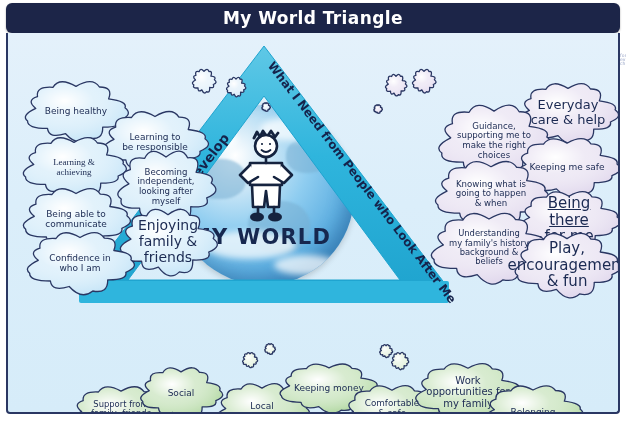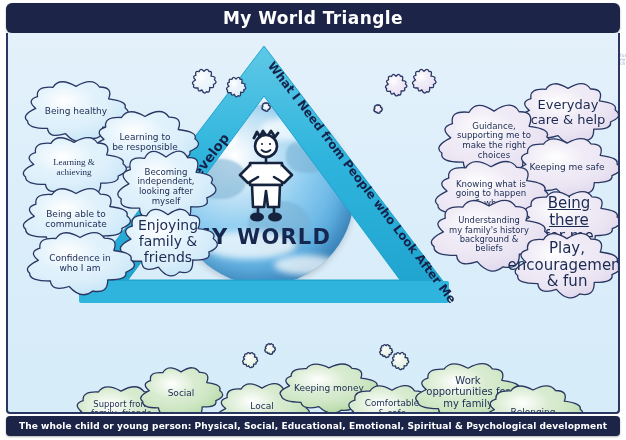--- a/index.html
+++ b/index.html
@@ -416,21 +416,21 @@
       <stop offset="0%" stop-color="#ffffff"></stop>
       <stop offset="38%" stop-color="#ffffff" stop-opacity="0.55"></stop>
       <stop offset="100%" stop-color="#bfe2f7"></stop>
     </radialGradient>
             </defs>
     <path d="M54.0,5.4 Q70.6,-4.4 77.4,6.0 Q91.4,5.9 86.6,17.9 Q105.8,20.3 103.0,26.8 Q111.7,33.6 98.1,39.0 Q100.0,46.4 80.7,46.2 Q81.1,59.9 66.4,57.0 Q55.4,66.0 43.6,52.7 Q26.7,58.0 25.5,47.4 Q5.0,47.4 5.6,39.9 Q-1.5,34.5 13.8,27.4 Q3.7,19.2 15.5,15.7 Q13.7,5.1 30.9,6.3 Q37.6,-4.3 54.0,5.4 Z" fill="#bfe2f7"></path>
     <path d="M54.0,5.4 Q70.6,-4.4 77.4,6.0 Q91.4,5.9 86.6,17.9 Q105.8,20.3 103.0,26.8 Q111.7,33.6 98.1,39.0 Q100.0,46.4 80.7,46.2 Q81.1,59.9 66.4,57.0 Q55.4,66.0 43.6,52.7 Q26.7,58.0 25.5,47.4 Q5.0,47.4 5.6,39.9 Q-1.5,34.5 13.8,27.4 Q3.7,19.2 15.5,15.7 Q13.7,5.1 30.9,6.3 Q37.6,-4.3 54.0,5.4 Z" fill="url(#cg17)" stroke="#2a3763" stroke-width="1.3" stroke-linejoin="round"></path>
   </svg>
           <div class="ctext" style="font-size: 9px;">Being healthy</div>
         </div>
-        <div class="cloud" style="left: 82px; top: 78px; width: 110px; height: 62px; text-decoration: underline;">
+        <div class="cloud" style="left: 92px; top: 78px; width: 110px; height: 62px; text-decoration: underline;">
           <svg width="110" height="62" viewBox="0 0 110 62">
     <defs>
               <radialGradient id="cg18" cx="38%" cy="32%" r="75%">
       <stop offset="0%" stop-color="#ffffff"></stop>
       <stop offset="38%" stop-color="#ffffff" stop-opacity="0.55"></stop>
       <stop offset="100%" stop-color="#bfe2f7"></stop>
     </radialGradient>
             </defs>
     <path d="M55.0,5.5 Q71.9,-4.7 78.9,6.1 Q93.2,5.9 88.2,18.5 Q108.0,20.9 105.0,27.7 Q114.0,34.7 99.9,40.3 Q102.0,48.0 82.2,47.8 Q82.6,62.1 67.6,59.0 Q56.5,68.3 44.4,54.5 Q27.1,60.1 25.9,49.0 Q4.9,49.0 5.7,41.2 Q-1.7,35.7 14.0,28.3 Q3.6,19.7 15.7,16.2 Q13.8,5.2 31.5,6.5 Q38.3,-4.5 55.0,5.5 Z" fill="#bfe2f7"></path>
     <path d="M55.0,5.5 Q71.9,-4.7 78.9,6.1 Q93.2,5.9 88.2,18.5 Q108.0,20.9 105.0,27.7 Q114.0,34.7 99.9,40.3 Q102.0,48.0 82.2,47.8 Q82.6,62.1 67.6,59.0 Q56.5,68.3 44.4,54.5 Q27.1,60.1 25.9,49.0 Q4.9,49.0 5.7,41.2 Q-1.7,35.7 14.0,28.3 Q3.6,19.7 15.7,16.2 Q13.8,5.2 31.5,6.5 Q38.3,-4.5 55.0,5.5 Z" fill="url(#cg18)" stroke="#2a3763" stroke-width="1.3" stroke-linejoin="round"></path>
@@ -572,21 +572,21 @@
       <stop offset="0%" stop-color="#ffffff"></stop>
       <stop offset="38%" stop-color="#ffffff" stop-opacity="0.55"></stop>
       <stop offset="100%" stop-color="#dcd2ea"></stop>
     </radialGradient>
             </defs>
     <path d="M53.0,5.2 Q69.2,-4.2 76.0,5.8 Q89.6,5.8 84.9,17.3 Q103.6,19.7 101.1,25.9 Q109.4,32.5 96.2,37.7 Q97.9,44.7 79.2,44.7 Q79.5,57.8 65.1,55.0 Q54.4,63.7 42.8,50.9 Q26.3,56.0 25.0,45.7 Q5.1,45.7 5.5,38.5 Q-1.2,33.4 13.6,26.5 Q3.8,18.6 15.2,15.2 Q13.6,5.1 30.4,6.2 Q37.0,-4.0 53.0,5.2 Z" fill="#dcd2ea"></path>
     <path d="M53.0,5.2 Q69.2,-4.2 76.0,5.8 Q89.6,5.8 84.9,17.3 Q103.6,19.7 101.1,25.9 Q109.4,32.5 96.2,37.7 Q97.9,44.7 79.2,44.7 Q79.5,57.8 65.1,55.0 Q54.4,63.7 42.8,50.9 Q26.3,56.0 25.0,45.7 Q5.1,45.7 5.5,38.5 Q-1.2,33.4 13.6,26.5 Q3.8,18.6 15.2,15.2 Q13.6,5.1 30.4,6.2 Q37.0,-4.0 53.0,5.2 Z" fill="url(#cg28)" stroke="#2a3763" stroke-width="1.3" stroke-linejoin="round"></path>
   </svg>
           <div class="ctext" style="font-size: 15px; text-decoration: underline;">Being there<br>for me</div>
         </div>
-        <div class="cloud" style="left: 420px; top: 167px; width: 122px; height: 70px;">
+        <div class="cloud" style="left: 420px; top: 180px; width: 122px; height: 70px;">
           <svg width="122" height="70" viewBox="0 0 122 70">
     <defs>
               <radialGradient id="cg29" cx="38%" cy="32%" r="75%">
       <stop offset="0%" stop-color="#ffffff"></stop>
       <stop offset="38%" stop-color="#ffffff" stop-opacity="0.55"></stop>
       <stop offset="100%" stop-color="#dcd2ea"></stop>
     </radialGradient>
             </defs>
     <path d="M61.0,6.0 Q79.8,-5.7 87.6,6.7 Q103.7,6.4 97.9,20.7 Q120.2,23.5 116.6,31.2 Q127.0,39.3 111.0,45.6 Q113.5,54.5 91.3,54.1 Q91.8,70.4 75.0,66.8 Q62.6,77.5 49.2,61.7 Q29.9,68.2 28.6,55.4 Q5.0,55.6 6.1,46.6 Q-2.4,40.4 15.4,31.9 Q3.5,22.1 17.3,18.1 Q14.9,5.5 34.8,7.1 Q42.4,-5.5 61.0,6.0 Z" fill="#dcd2ea"></path>
     <path d="M61.0,6.0 Q79.8,-5.7 87.6,6.7 Q103.7,6.4 97.9,20.7 Q120.2,23.5 116.6,31.2 Q127.0,39.3 111.0,45.6 Q113.5,54.5 91.3,54.1 Q91.8,70.4 75.0,66.8 Q62.6,77.5 49.2,61.7 Q29.9,68.2 28.6,55.4 Q5.0,55.6 6.1,46.6 Q-2.4,40.4 15.4,31.9 Q3.5,22.1 17.3,18.1 Q14.9,5.5 34.8,7.1 Q42.4,-5.5 61.0,6.0 Z" fill="url(#cg29)" stroke="#2a3763" stroke-width="1.3" stroke-linejoin="round"></path>
@@ -604,17 +604,14 @@
             </defs>
     <path d="M55.0,5.6 Q71.9,-5.0 78.9,6.2 Q93.5,5.9 88.2,19.0 Q108.3,21.5 105.0,28.6 Q114.4,35.9 99.9,41.6 Q102.3,49.7 82.2,49.4 Q82.7,64.3 67.6,60.9 Q56.5,70.6 44.4,56.3 Q27.0,62.3 25.9,50.6 Q4.5,50.8 5.7,42.6 Q-2.1,36.9 14.0,29.2 Q3.2,20.3 15.7,16.7 Q13.5,5.1 31.5,6.6 Q38.3,-4.8 55.0,5.6 Z" fill="#dcd2ea"></path>
     <path d="M55.0,5.6 Q71.9,-5.0 78.9,6.2 Q93.5,5.9 88.2,19.0 Q108.3,21.5 105.0,28.6 Q114.4,35.9 99.9,41.6 Q102.3,49.7 82.2,49.4 Q82.7,64.3 67.6,60.9 Q56.5,70.6 44.4,56.3 Q27.0,62.3 25.9,50.6 Q4.5,50.8 5.7,42.6 Q-2.1,36.9 14.0,29.2 Q3.2,20.3 15.7,16.7 Q13.5,5.1 31.5,6.6 Q38.3,-4.8 55.0,5.6 Z" fill="url(#cg30)" stroke="#2a3763" stroke-width="1.3" stroke-linejoin="round"></path>
   </svg>
           <div class="ctext" style="font-size: 15px;">Play,<br>encouragement<br>&amp; fun</div>
         </div>
       </div>
 
   </div>
 
-  <div class="footer">
-    <div class="footer-text">The whole child or young person: Physical, Social, Educational, Emotional, Spiritual &amp; Psychological development</div>
-  </div>
 
 </div>
 
 </body></html>

